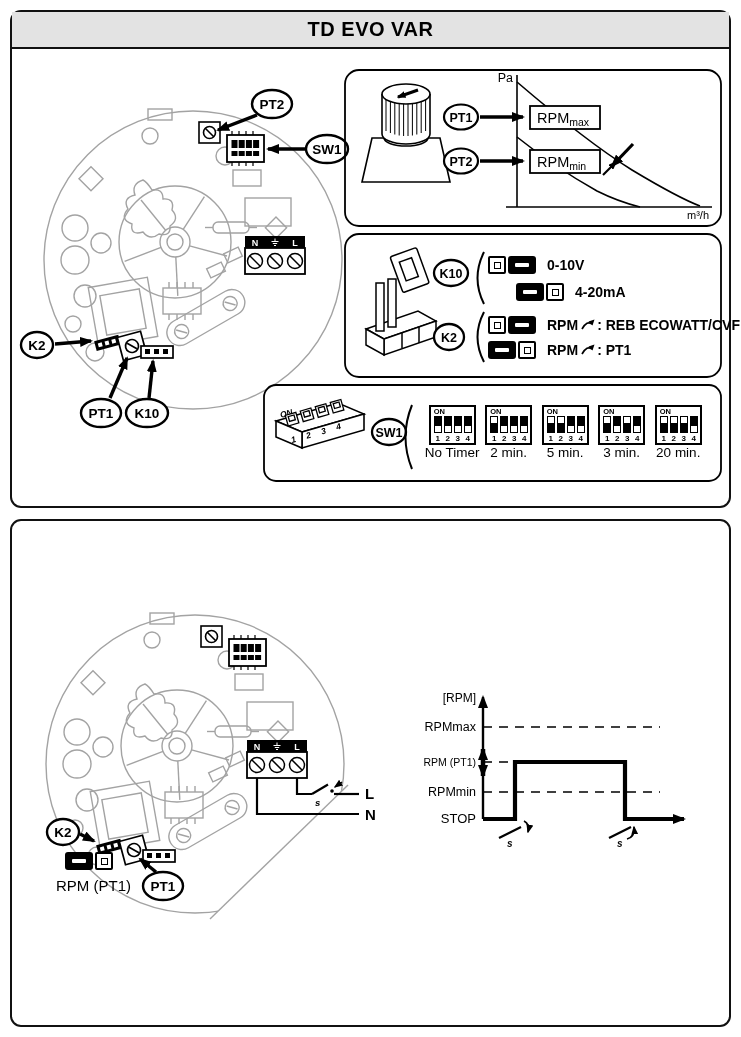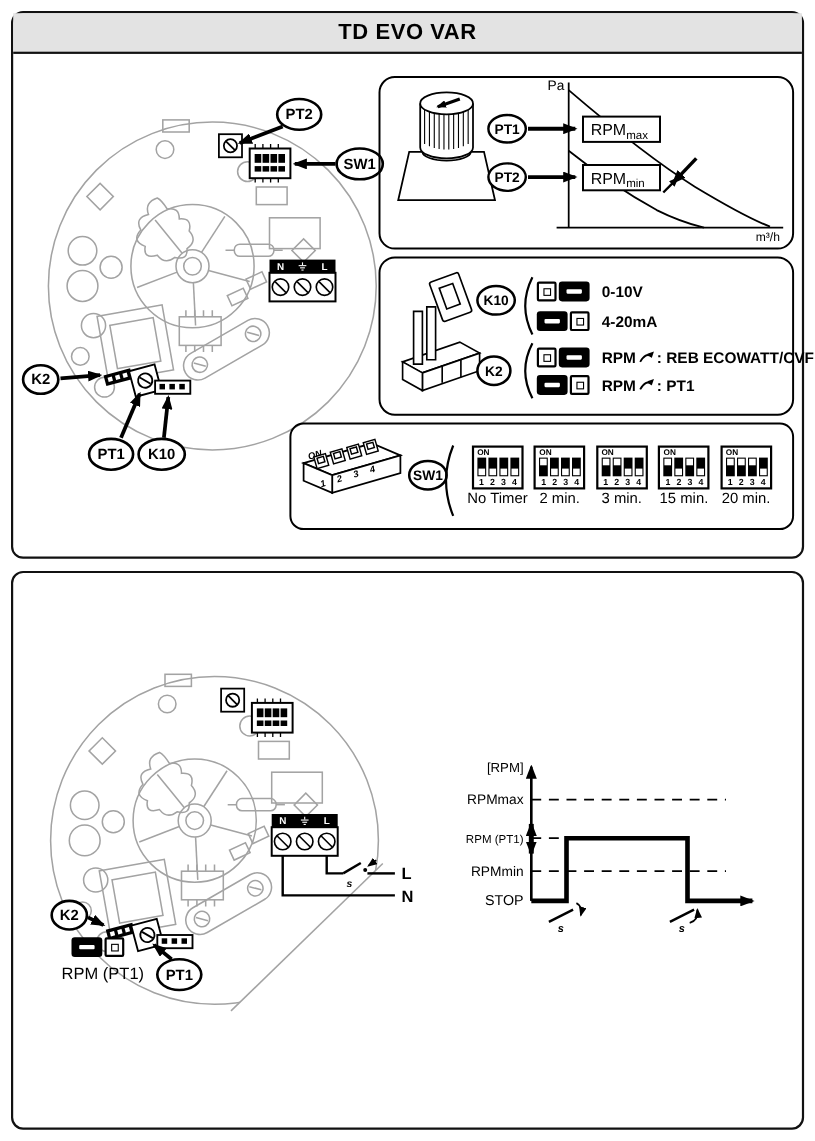--- a/index.html
+++ b/index.html
@@ -346,21 +346,21 @@
       <div class="jglyph" data-side="right">
         <div class="pin-open">
             <div class="pin-hole"></div>
           </div>
           <div class="jcap">
             <div class="jbar"></div>
           </div>
       </div>
       <span class="jlabel">0-10V</span>
     </div>
-    <div class="jrow" style="left:476px;top:233px">
+    <div class="jrow" style="left:504px;top:233px">
       <div class="jglyph" data-side="left">
         <div class="pin-open">
             <div class="pin-hole"></div>
           </div>
           <div class="jcap">
             <div class="jbar"></div>
           </div>
       </div>
       <span class="jlabel">4-20mA</span>
     </div>
@@ -471,21 +471,21 @@
                 <div class="knob"></div>
               </div>
             </div>
             <div class="dip-nums">
               <span>1</span>
               <span>2</span>
               <span>3</span>
               <span>4</span>
             </div>
           </div>
-          <div class="dipcap">3 min.</div>
+          <div class="dipcap">5 min.</div>
         </div>
         <div class="sw1cfg">
           <div class="dipblock">
             <div class="dip-on">ON</div>
             <div class="dip-switches">
               <div class="dipsw on">
                 <div class="knob"></div>
               </div>
               <div class="dipsw off">
                 <div class="knob"></div>
@@ -497,21 +497,21 @@
                 <div class="knob"></div>
               </div>
             </div>
             <div class="dip-nums">
               <span>1</span>
               <span>2</span>
               <span>3</span>
               <span>4</span>
             </div>
           </div>
-          <div class="dipcap">15 min.</div>
+          <div class="dipcap">3 min.</div>
         </div>
         <div class="sw1cfg">
           <div class="dipblock">
             <div class="dip-on">ON</div>
             <div class="dip-switches">
               <div class="dipsw on">
                 <div class="knob"></div>
               </div>
               <div class="dipsw on">
                 <div class="knob"></div>

